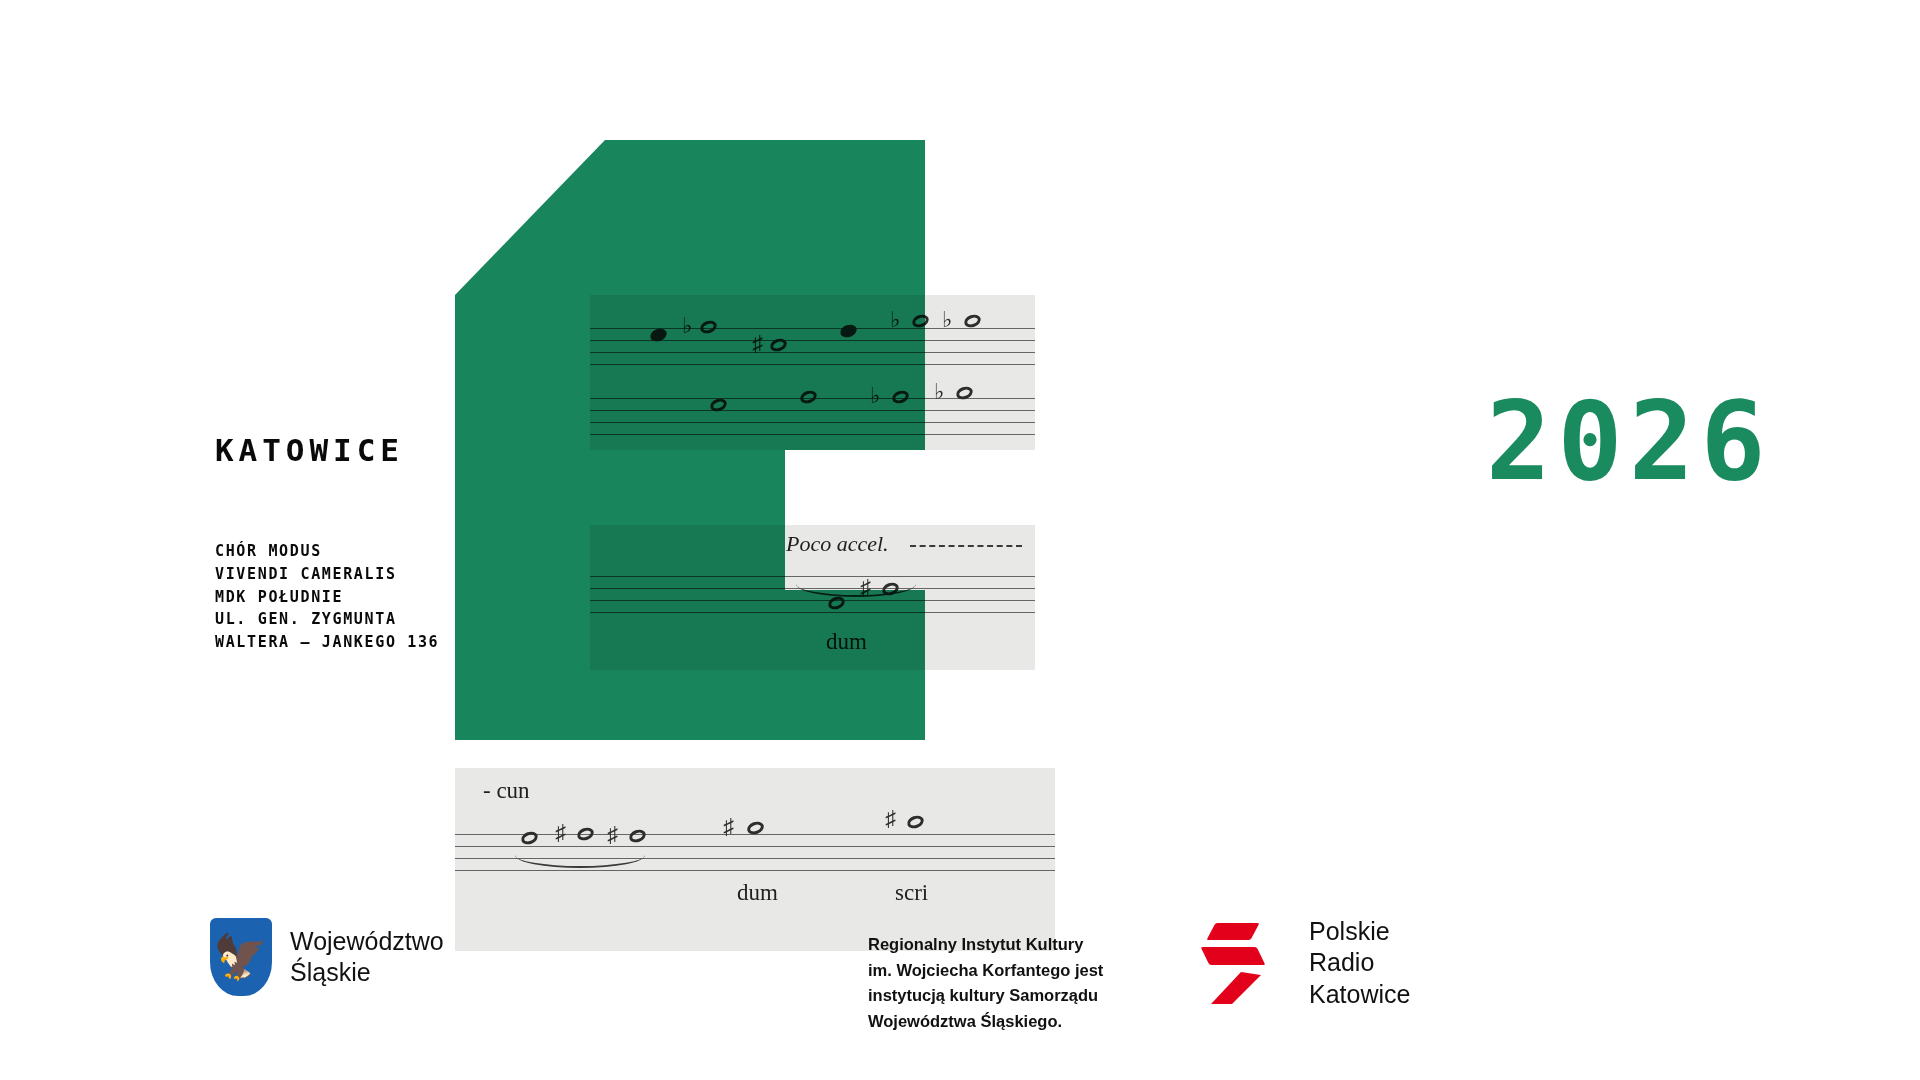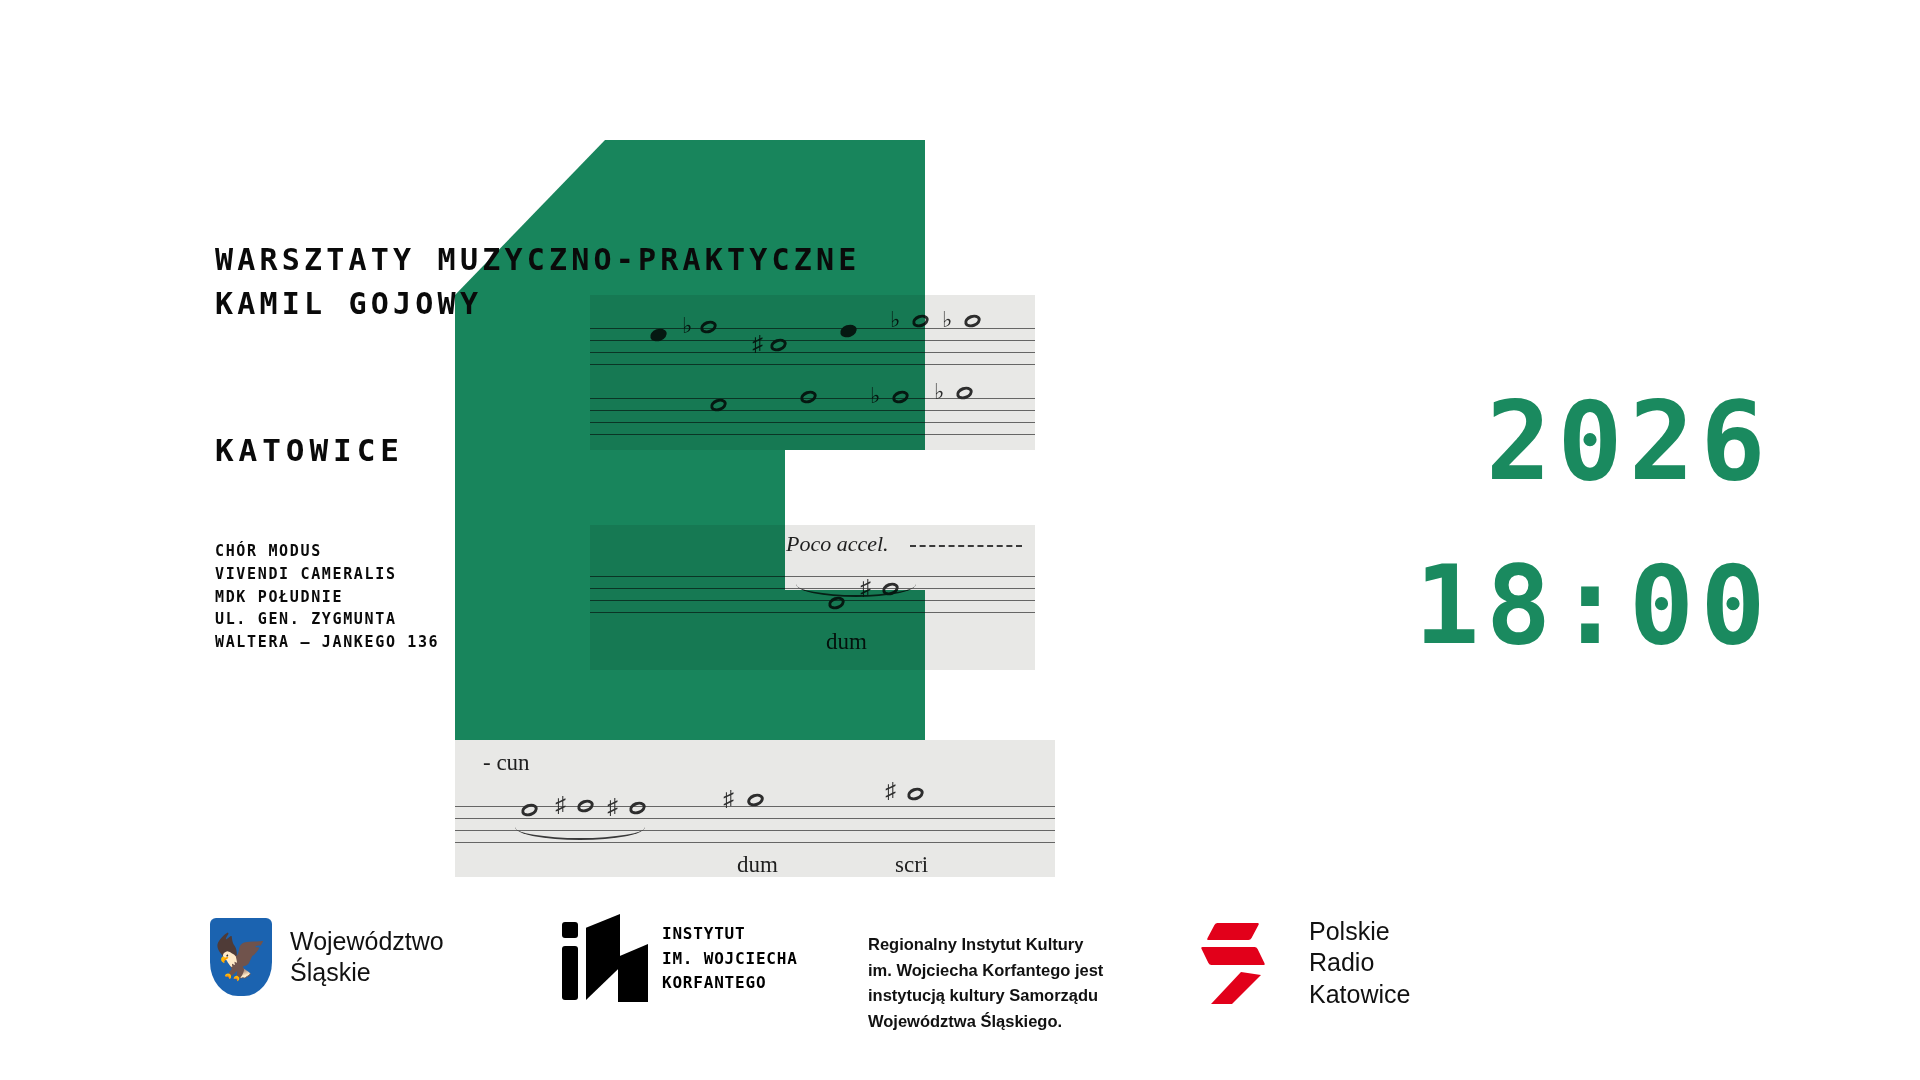--- a/index.html
+++ b/index.html
@@ -29,21 +29,21 @@
   }
 
   
   .score {
     position: absolute;
     background: #e8e8e6;
     overflow: hidden;
   }
   .score.s1 { left: 135px; top: 155px; width: 445px; height: 155px; }
   .score.s2 { left: 135px; top: 385px; width: 445px; height: 145px; }
-  .score.s3 { left:   0px; top: 600px; width: 600px; height: 137px; }
+  .score.s3 { left:   0px; top: 628px; width: 600px; height: 183px; }
 
   
   .staff {
     position: absolute;
     left: 0; right: 0;
     height: 52px;
     background: repeating-linear-gradient(
       to bottom,
       transparent 0px, transparent 11px,
       #3a3a3a 11px, #3a3a3a 12px
@@ -301,55 +301,41 @@
     <div class="emark">
       <span class="top"></span>
       <span class="mid"></span>
       <span class="midarm"></span>
       <span class="low"></span>
       <span class="corner"></span>
     </div>
   </div>
 
 
-  <div id="subtitle" class="txt">WARSZTATY MUZYCZNO-PRAKTYCZNE
-KAMIL GOJOWY</div>
 
   <div id="city" class="txt">KATOWICE</div>
 
   <div id="venue" class="txt">CHÓR MODUS
 VIVENDI CAMERALIS
 MDK POŁUDNIE
 UL. GEN. ZYGMUNTA
 WALTERA – JANKEGO 136</div>
 
   <div id="date-year" class="date">2026</div>
-  <div id="date-time" class="date">18:00</div>
 
   <div class="footer">
 
     <div class="logo" id="logo-slaskie">
       <div class="crest">
         <span class="eagle">🦅</span>
       </div>
       <div class="slaskie-text">Województwo
 Śląskie</div>
     </div>
 
-    <div class="logo" id="logo-instytut">
-      <div class="korf-mark">
-        <span class="bar b1"></span>
-        <span class="bar b2"></span>
-        <span class="bar b3"></span>
-        <span class="bar b4"></span>
-      </div>
-      <div class="korf-text">INSTYTUT
-IM. WOJCIECHA
-KORFANTEGO</div>
-    </div>
 
     <div id="rik-note">Regionalny Instytut Kultury
 im. Wojciecha Korfantego jest
 instytucją kultury Samorządu
 Województwa Śląskiego.</div>
 
     <div class="logo" id="logo-radio">
       <div class="pr-mark">
         <i class="w1"></i>
         <i class="w2"></i>

